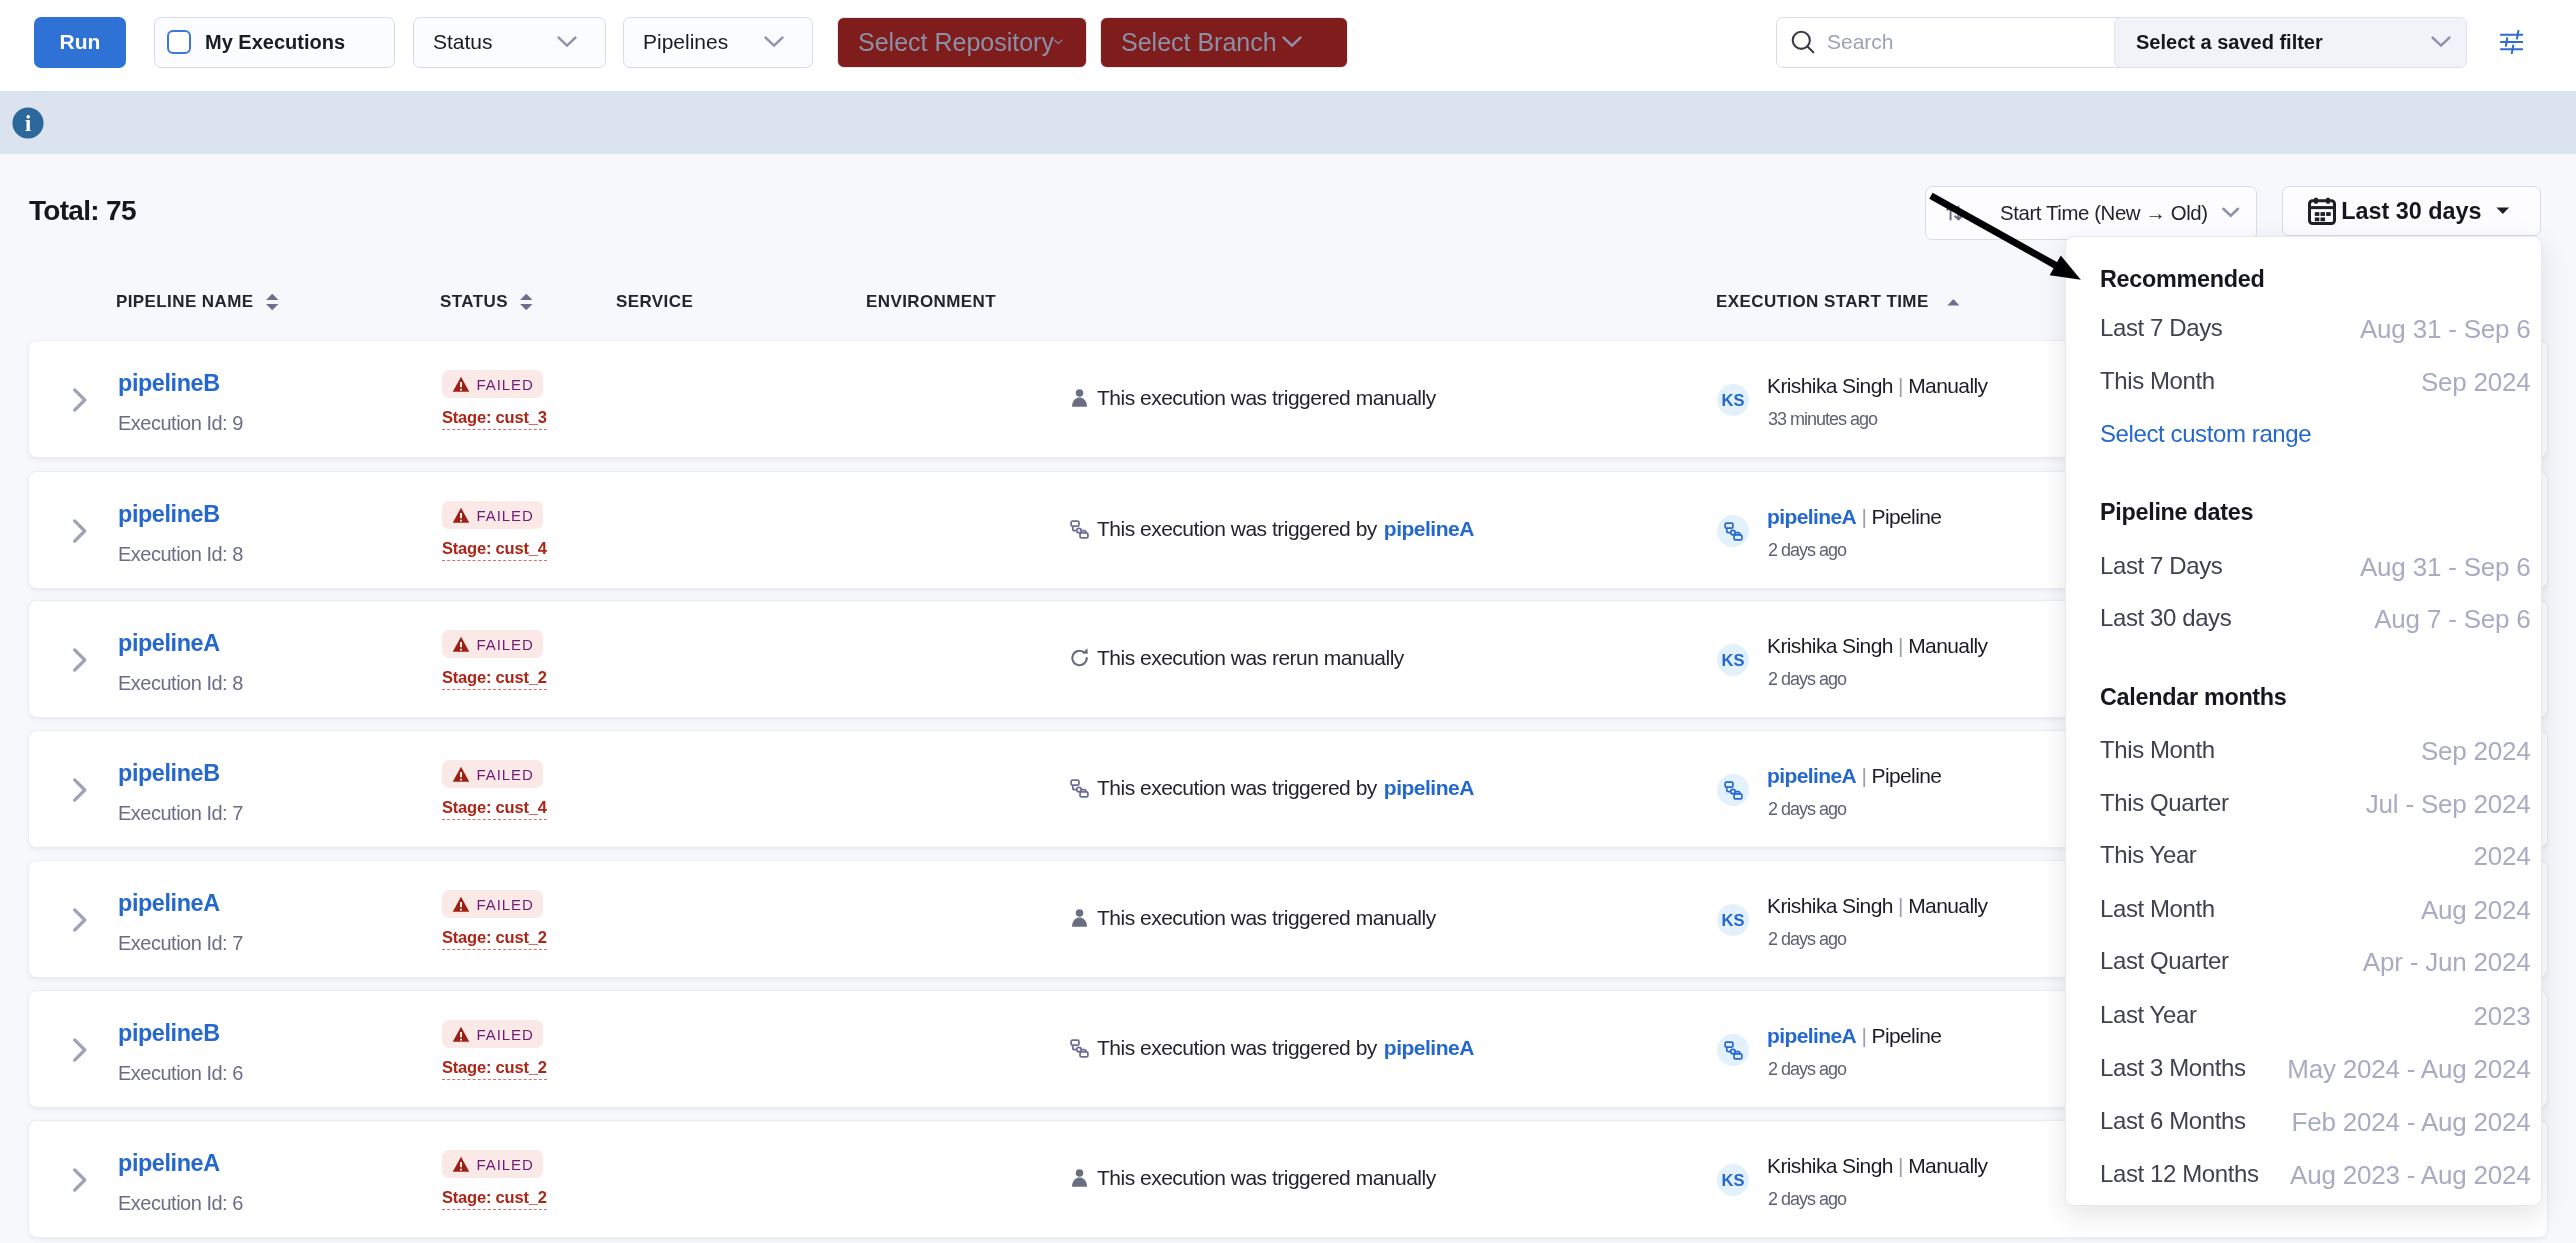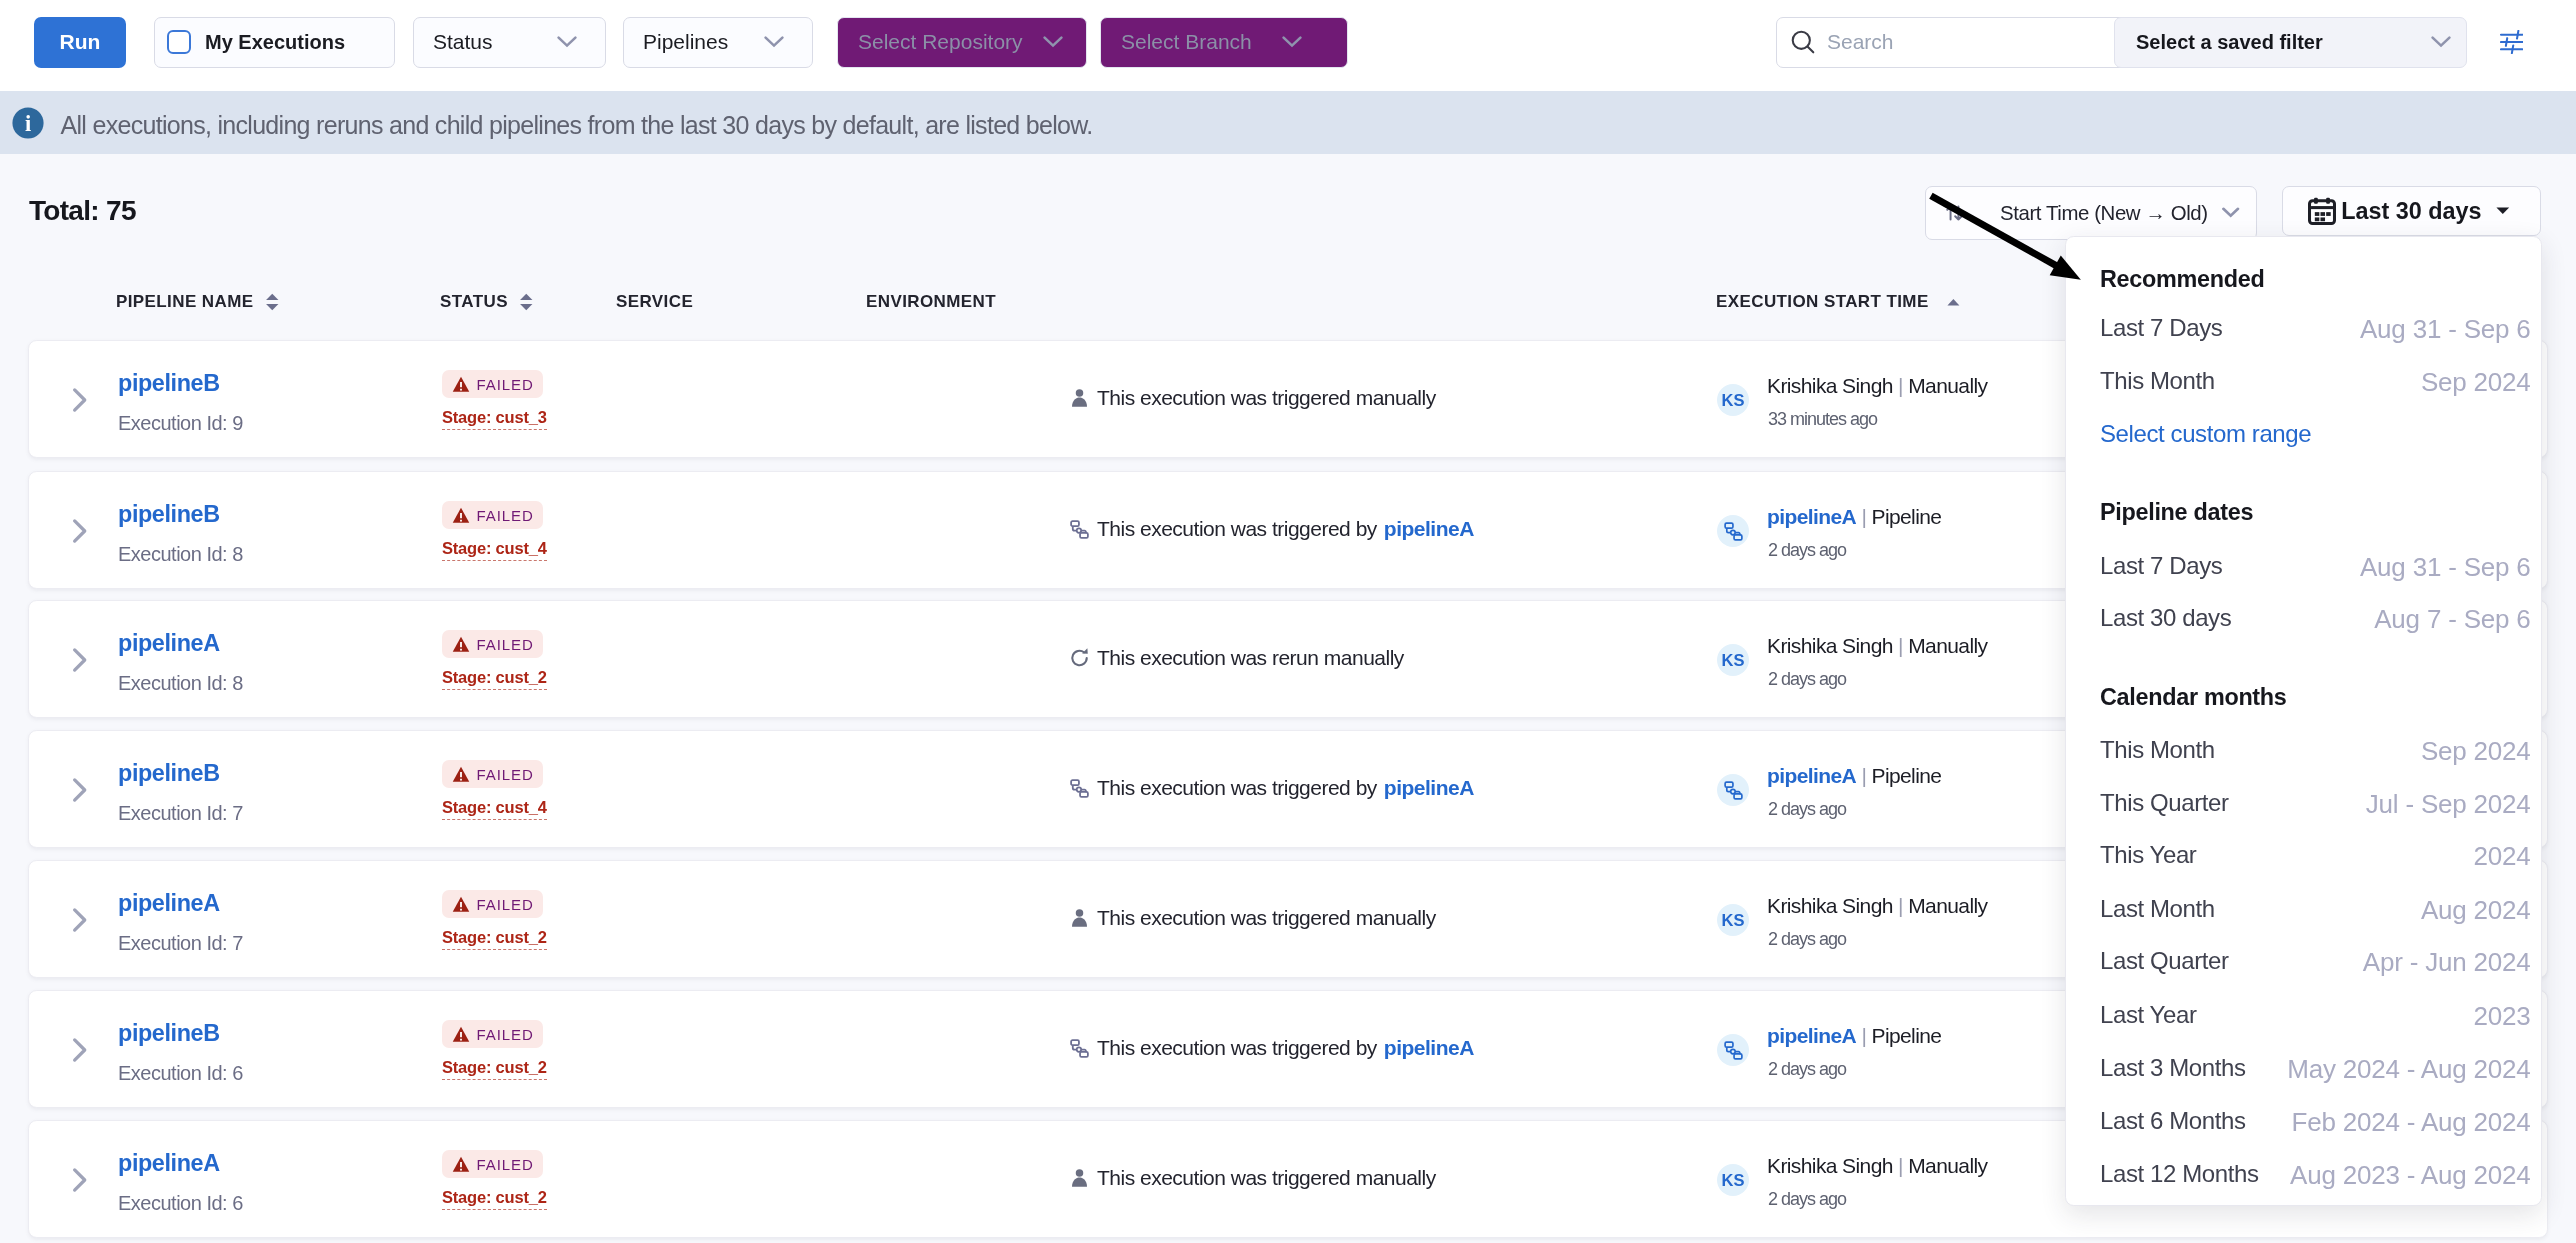--- a/index.html
+++ b/index.html
@@ -1,21 +1,21 @@
 <!DOCTYPE html>
 <html style="font-size:14px"><head>
 <meta charset="utf-8">
 <style>
 *{margin:0;padding:0;box-sizing:border-box}
 html,body{width:2576px;height:1244px;overflow:hidden;background:#f7f8fc;font-family:"Liberation Sans",sans-serif;position:relative}
 
 .topbar{position:absolute;top:0;left:0;width:2576px;height:91px;background:#ffffff}
 .btn{position:absolute;top:16.5px;height:51px;border-radius:7px;display:flex;align-items:center;font-size:21px;color:#1b1c22;white-space:nowrap}
 .btn.bordered{background:#fbfcff;border:1.7px solid #d9dbe6}
-.btn.greyed{background:#701a75;border:1.7px solid #e3e6f0;color:#8b90a7;font-size:21px}
+.btn.greyed{background:#7f1d1d;border:1.7px solid #e3e6f0;color:#8b90a7;font-size:25px}
 .runbtn{left:34px;width:92px;background:#2e72d5;color:#fff;justify-content:center;font-weight:bold;font-size:21px}
 .chev{margin-left:auto;margin-right:17.4px}
 
 .banner{position:absolute;top:91px;left:0;width:2576px;height:63px;background:#dbe3ef;display:flex;align-items:center}
 .banner .txt{color:#5f6270;font-size:25px;margin-left:16.5px;letter-spacing:-0.7px;position:relative;top:2.6px}
 
 .total{position:absolute;left:29px;top:195px;font-size:28px;font-weight:bold;color:#16171d;letter-spacing:-0.7px}
 .sortbtn{position:absolute;left:1925px;top:186px;width:332px;height:54px;background:#fdfdff;border:1.7px solid #d9dbe6;border-radius:7px;display:flex;align-items:center;font-size:22px;color:#23242e;white-space:nowrap}
 .datebtn{position:absolute;left:2282px;top:186px;width:259px;height:50px;background:#fdfdff;border:1.7px solid #d9dbe6;border-radius:7px;display:flex;align-items:center;font-size:23.4px;color:#16171d;font-weight:bold;white-space:nowrap}
 
@@ -94,21 +94,20 @@
         <path d="M15.3 18 L13.7 27"></path>
     </g>
   </svg>
 </div>
 
 <div class="banner">
   <svg style="margin-left:12px" width="32" height="32" viewBox="0 0 37 37">
       <circle cx="18.5" cy="18.5" r="18" fill="#2d689c"></circle>
       <text x="18.5" y="27.5" font-family="Liberation Serif,serif" font-size="26" font-weight="bold" fill="#fff" text-anchor="middle">i</text>
     </svg>
-  <span class="txt">All executions, including reruns and child pipelines from the last 30 days by default, are listed below.</span>
 </div>
 
 <div class="total">Total: 75</div>
 <div class="sortbtn">
   <svg style="margin-left:18px" width="21" height="24" viewBox="0 0 32 32">
       <g stroke="#6b6d85" stroke-width="3" fill="none" stroke-linecap="round" stroke-linejoin="round">
         <path d="M10 26 V6 M10 6 L5 11 M10 6 L15 11"></path>
         <path d="M22 6 V26 M22 26 L17 21 M22 26 L27 21"></path>
       </g>
     </svg>

